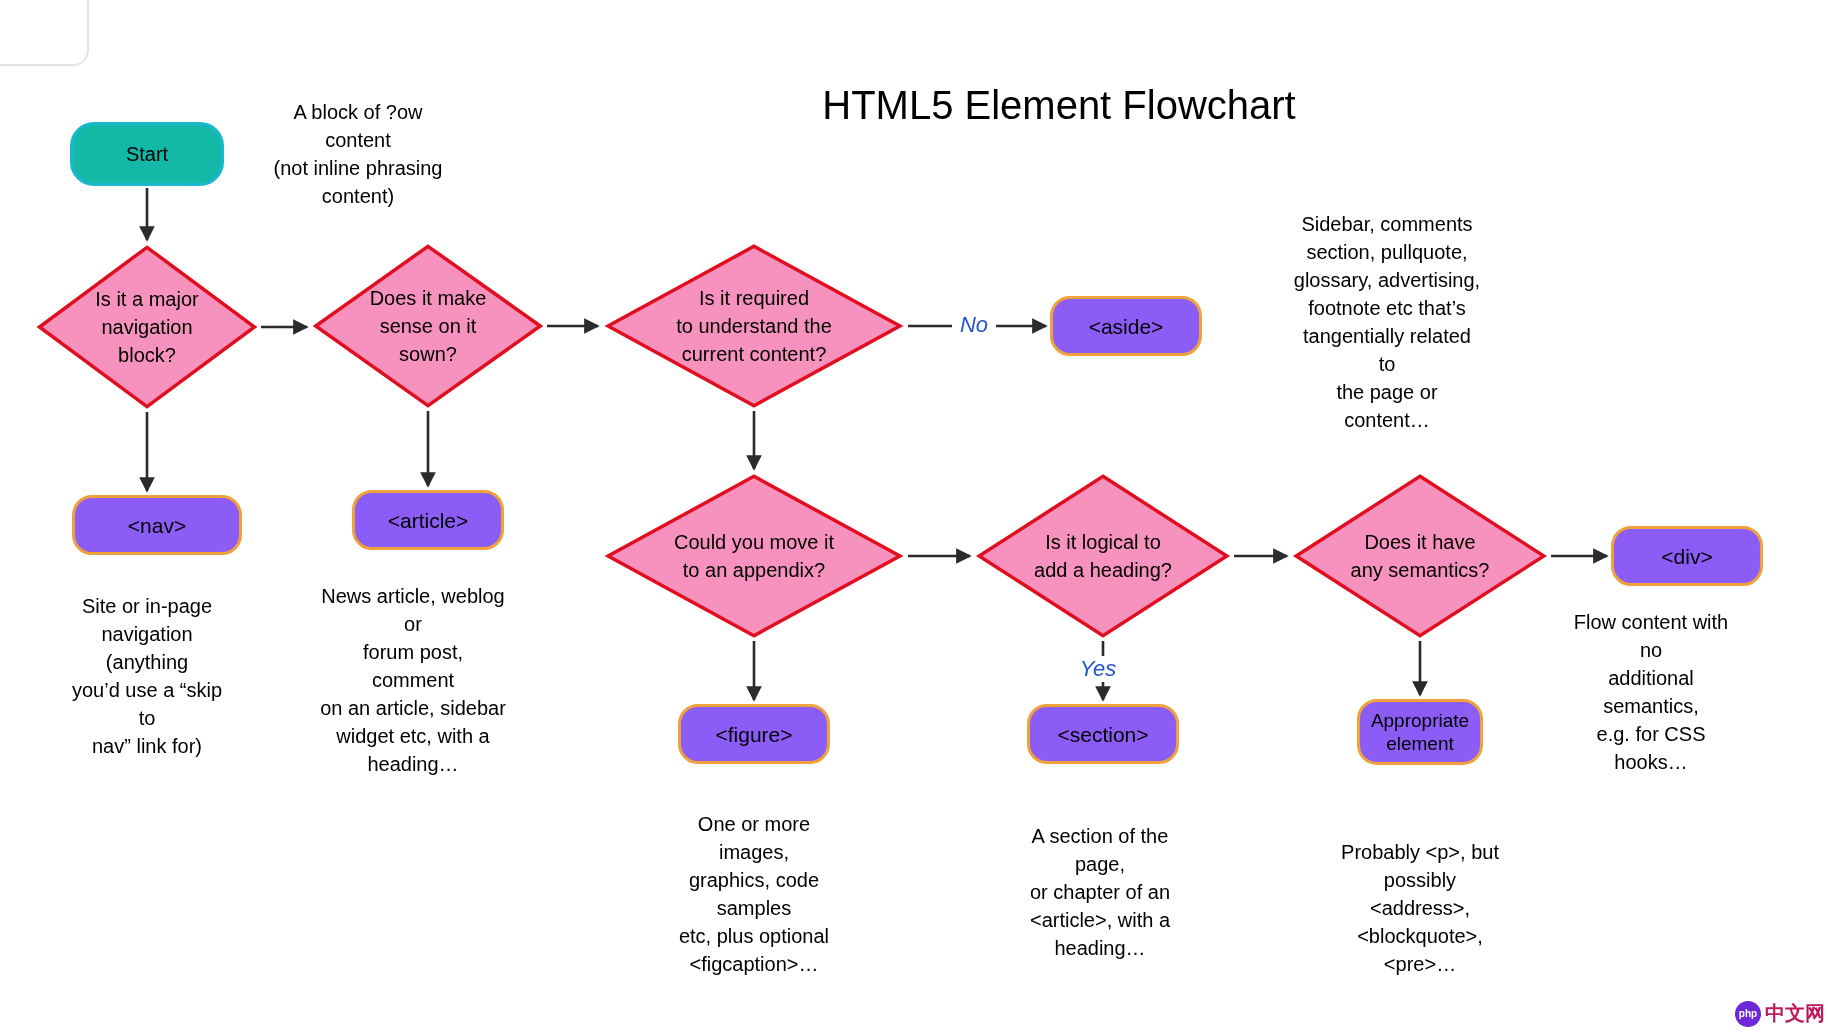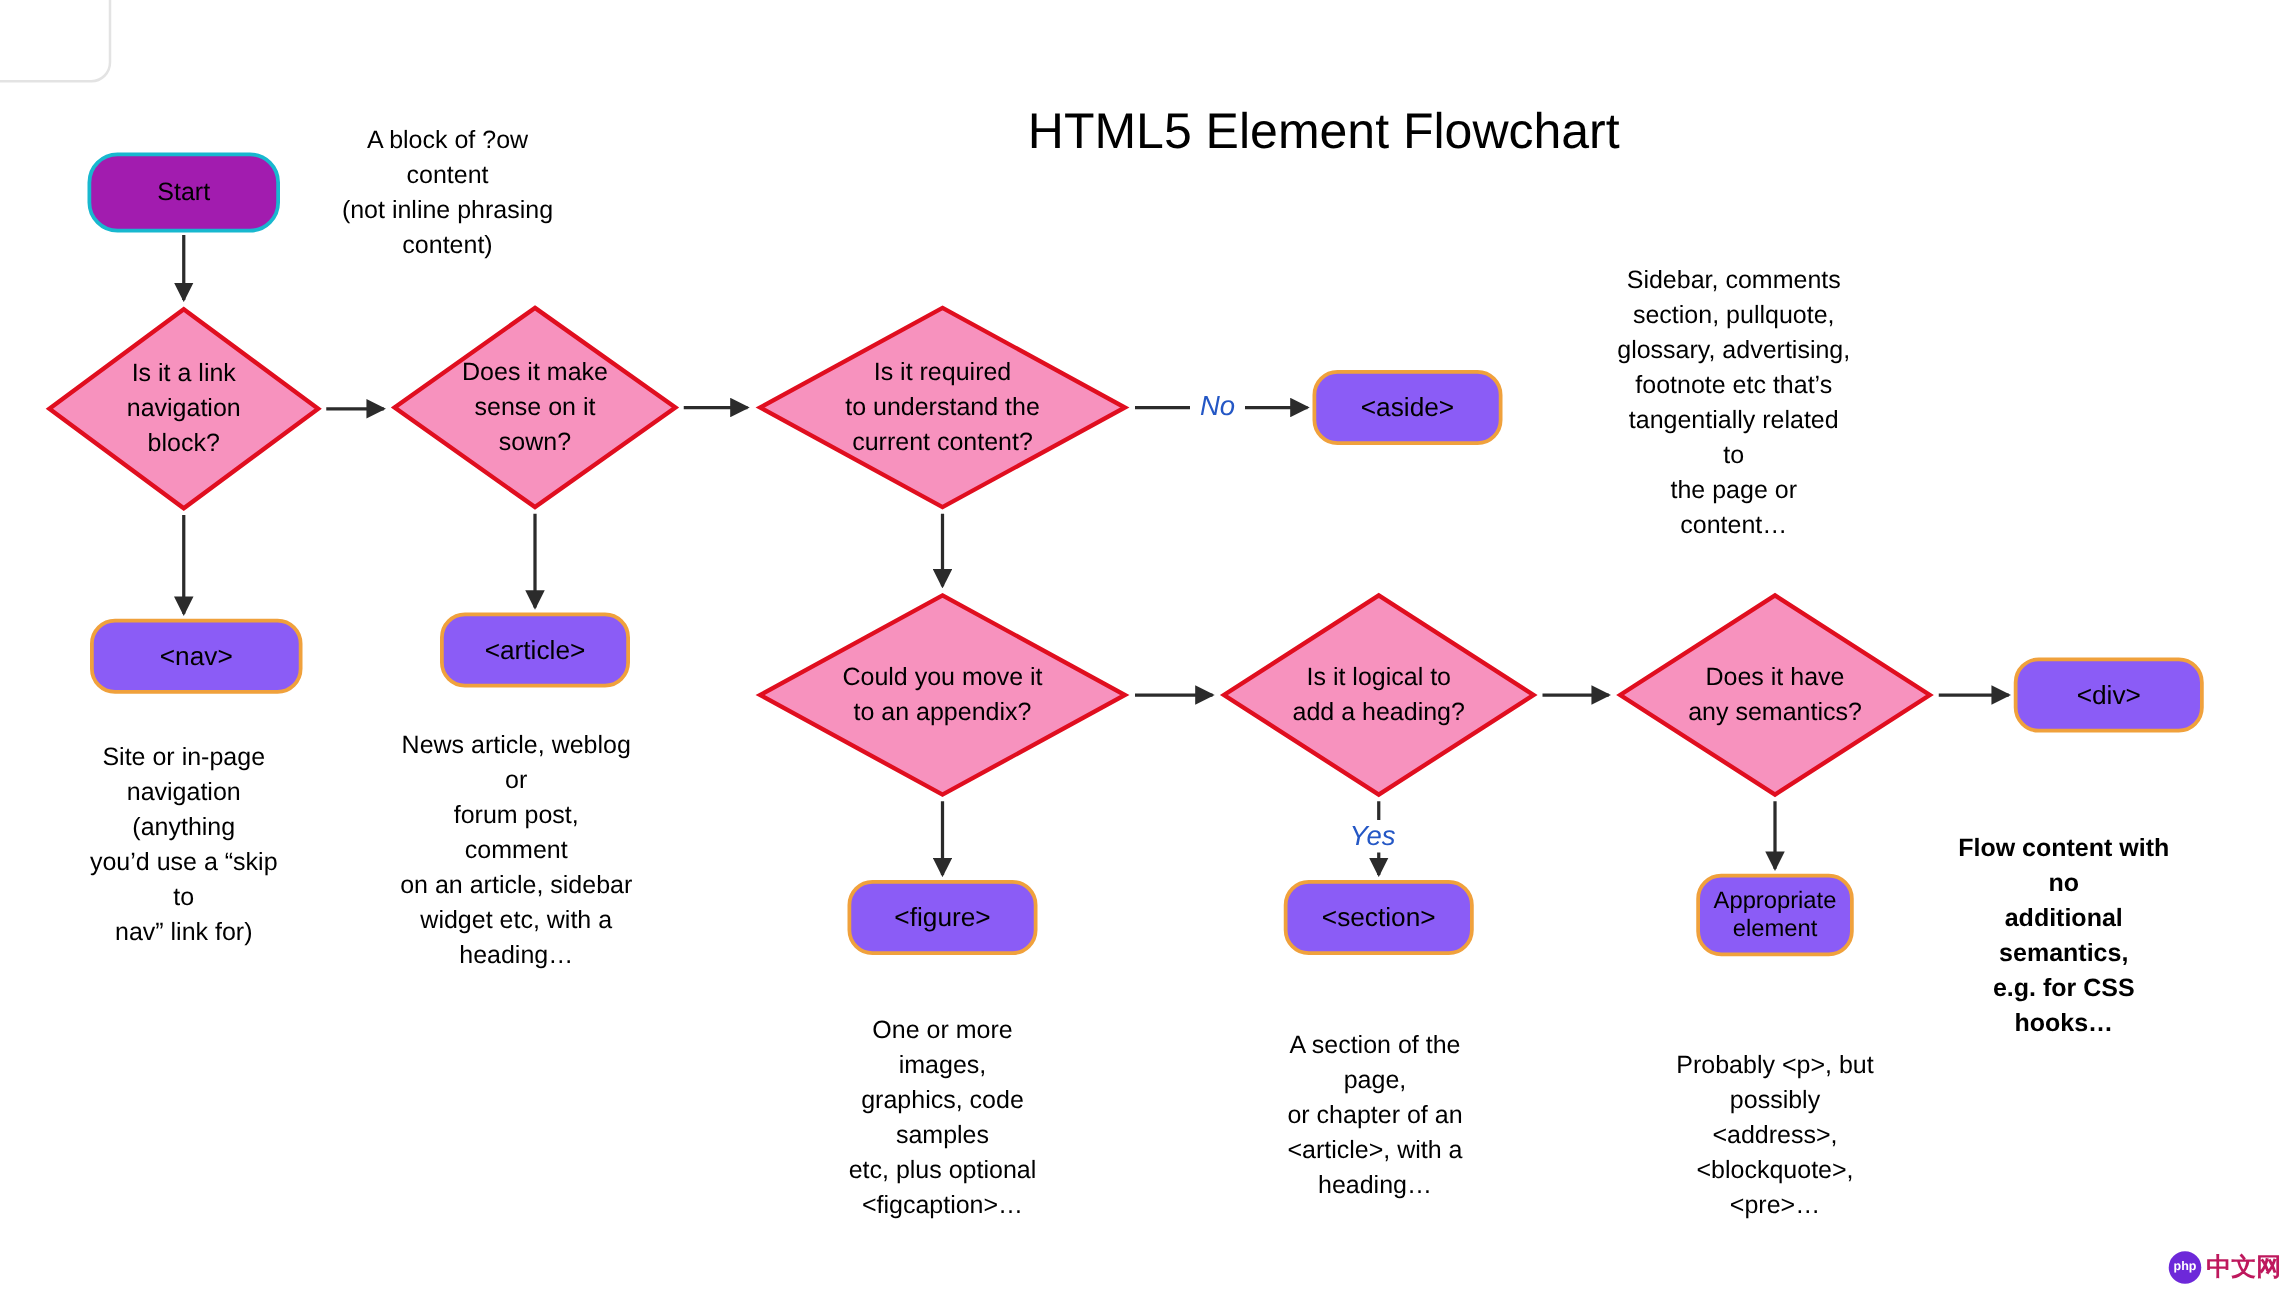--- a/index.html
+++ b/index.html
@@ -9,21 +9,21 @@
 
   #arrows { position:absolute; left:0; top:0; width:1828px; height:1032px; z-index:1; }
 
   .node { position:absolute; z-index:2; display:flex; align-items:center; justify-content:center; text-align:center; }
 
   .diamond .shape { position:absolute; left:0; top:0; width:100%; height:100%; }
   .diamond .label { position:relative; font-size:20px; line-height:28px; white-space:pre-line; z-index:2; }
 
   .pill { border-radius:20px; font-size:21px; }
   .pill.yellow { background:#8b5cf6; border:3.5px solid #f0a13c; }
-  .pill.blue   { background:#a21caf; border:3px solid #18b8cf; border-radius:24px; font-size:20px; }
+  .pill.blue   { background:#14b8a6; border:3px solid #18b8cf; border-radius:24px; font-size:20px; }
   .pill .label { white-space:pre-line; text-align:center; line-height:23px; overflow-wrap:break-word; word-break:break-word; width:100%; }
 
   .note { position:absolute; z-index:2; text-align:center; font-size:20px; line-height:28px; white-space:pre-line; }
 
   .title { position:absolute; left:559px; top:76px; width:1000px; z-index:2; text-align:center; font-size:40px; line-height:1.45; }
 
   .edge-label { position:absolute; z-index:3; color:#2457c5; font-style:italic; font-size:22px; background:#ffffff; padding:0 5px; text-align:center; }
 
   .corner-tab { position:absolute; left:-20px; top:-24px; width:109px; height:90px; background:#fff; border:2px solid #e3e3e3; border-radius:16px; z-index:2; }
 
@@ -66,21 +66,21 @@
   </div>
 
   <div class="node pill blue" style="left:70px; top:122px; width:154px; height:64px;">
     <div class="label">Start</div>
   </div>
 
   <div class="node diamond" style="left:35px; top:244px; width:224px; height:166px;">
     <svg class="shape" viewBox="0 0 100 100" preserveAspectRatio="none">
         <polygon points="50,2 98,50 50,98 2,50" fill="#f792be" stroke="#e00e1f" stroke-width="3.5" vector-effect="non-scaling-stroke"></polygon>
       </svg>
-    <div class="label">Is it a link
+    <div class="label">Is it a major
 navigation
 block?</div>
   </div>
 
   <div class="node diamond" style="left:311px; top:243px; width:234px; height:166px;">
     <svg class="shape" viewBox="0 0 100 100" preserveAspectRatio="none">
         <polygon points="50,2 98,50 50,98 2,50" fill="#f792be" stroke="#e00e1f" stroke-width="3.5" vector-effect="non-scaling-stroke"></polygon>
       </svg>
     <div class="label">Does it make
 sense on it
@@ -185,21 +185,21 @@
   <div class="note" style="left:970px; top:822px; width:260px;">A section of the
 page,
 or chapter of an
 &lt;article&gt;, with a
 heading…</div>
   <div class="note" style="left:1290px; top:838px; width:260px;">Probably &lt;p&gt;, but
 possibly
 &lt;address&gt;,
 &lt;blockquote&gt;,
 &lt;pre&gt;…</div>
-  <div class="note" style="left:1536px; top:665px; width:230px;font-weight:bold;">Flow content with
+  <div class="note" style="left:1536px; top:608px; width:230px;">Flow content with
 no
 additional
 semantics,
 e.g. for CSS
 hooks…</div>
 
   <div class="watermark">
     <span class="badge">php</span>
     <span class="wm-text">中文网</span>
   </div>

